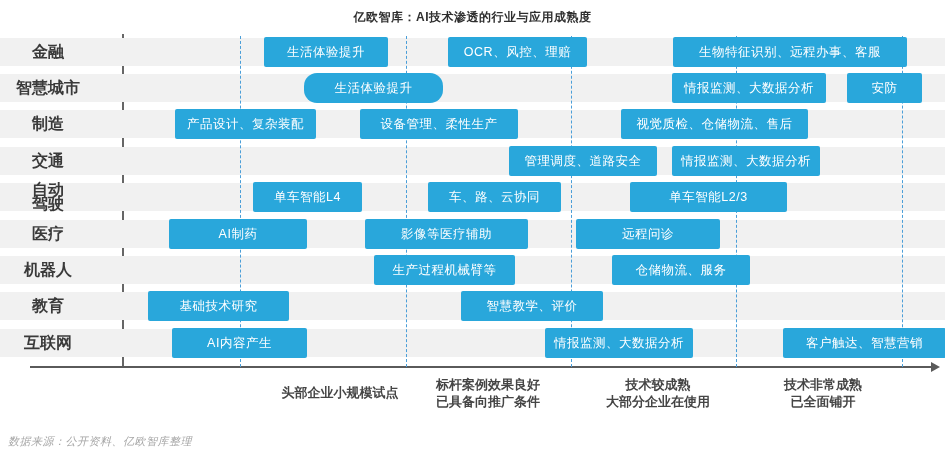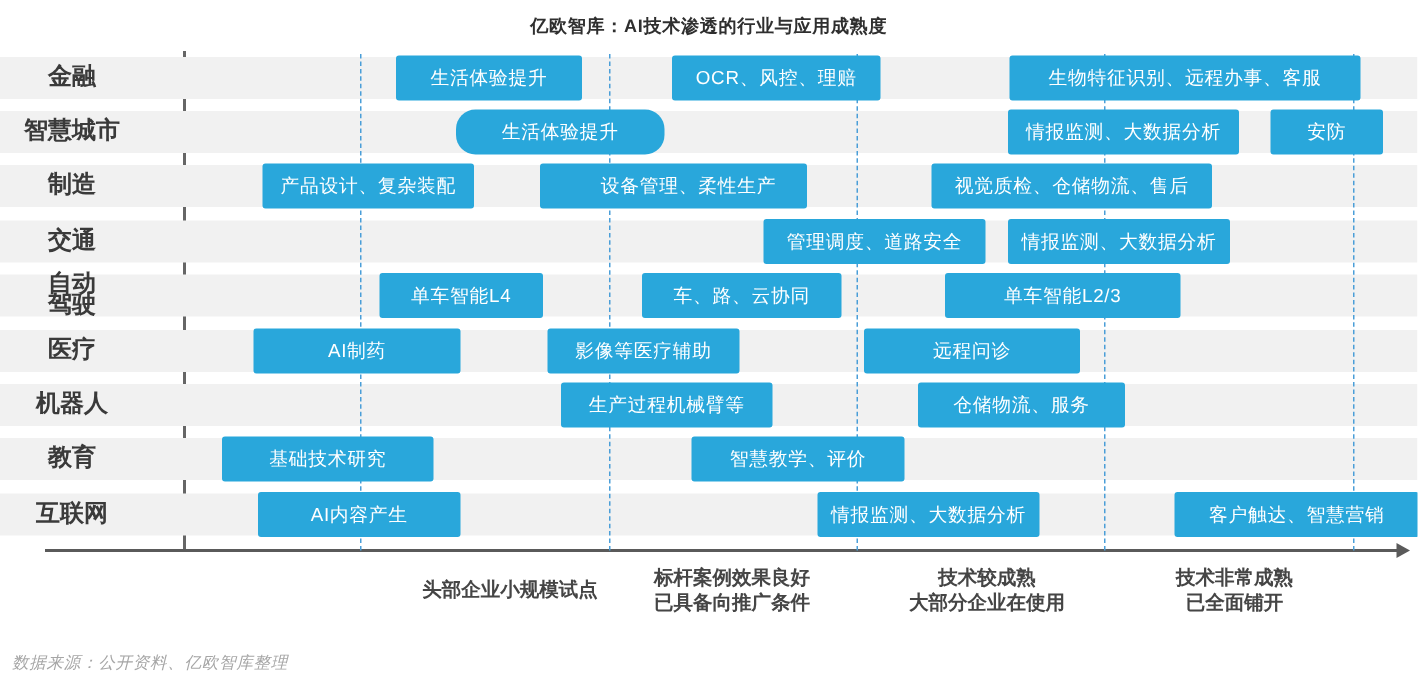--- a/index.html
+++ b/index.html
@@ -79,29 +79,29 @@
       <div class="dash-line" style="left: 571px;"></div>
       <div class="dash-line" style="left: 736px;"></div>
       <div class="dash-line" style="left: 902px;"></div>
       <div class="app-box" style="left: 264px; width: 124px; top: 37px;">生活体验提升</div>
       <div class="app-box" style="left: 448px; width: 139px; top: 37px;">OCR、风控、理赔</div>
       <div class="app-box" style="left: 673px; width: 234px; top: 37px;">生物特征识别、远程办事、客服</div>
       <div class="app-box" style="left: 304px; width: 139px; top: 73px; border-radius: 13px;">生活体验提升</div>
       <div class="app-box" style="left: 672px; width: 154px; top: 73px;">情报监测、大数据分析</div>
       <div class="app-box" style="left: 847px; width: 75px; top: 73px;">安防</div>
       <div class="app-box" style="left: 175px; width: 141px; top: 109px;">产品设计、复杂装配</div>
-      <div class="app-box" style="left: 360px; width: 158px; top: 109px; padding-left: 20px;">设备管理、柔性生产</div>
+      <div class="app-box" style="left: 360px; width: 158px; top: 109px;">设备管理、柔性生产</div>
       <div class="app-box" style="left: 621px; width: 187px; top: 109px;">视觉质检、仓储物流、售后</div>
       <div class="app-box" style="left: 509px; width: 148px; top: 146px;">管理调度、道路安全</div>
       <div class="app-box" style="left: 672px; width: 148px; top: 146px;">情报监测、大数据分析</div>
       <div class="app-box" style="left: 253px; width: 109px; top: 182px;">单车智能L4</div>
       <div class="app-box" style="left: 428px; width: 133px; top: 182px;">车、路、云协同</div>
       <div class="app-box" style="left: 630px; width: 157px; top: 182px;">单车智能L2/3</div>
       <div class="app-box" style="left: 169px; width: 138px; top: 219px;">AI制药</div>
-      <div class="app-box" style="left: 365px; width: 128px; top: 219px;">影像等医疗辅助</div>
+      <div class="app-box" style="left: 365px; width: 163px; top: 219px;">影像等医疗辅助</div>
       <div class="app-box" style="left: 576px; width: 144px; top: 219px;">远程问诊</div>
       <div class="app-box" style="left: 374px; width: 141px; top: 255px;">生产过程机械臂等</div>
       <div class="app-box" style="left: 612px; width: 138px; top: 255px;">仓储物流、服务</div>
       <div class="app-box" style="left: 148px; width: 141px; top: 291px;">基础技术研究</div>
       <div class="app-box" style="left: 461px; width: 142px; top: 291px;">智慧教学、评价</div>
       <div class="app-box" style="left: 172px; width: 135px; top: 328px;">AI内容产生</div>
       <div class="app-box" style="left: 545px; width: 148px; top: 328px;">情报监测、大数据分析</div>
       <div class="app-box" style="left: 783px; width: 163px; top: 328px;">客户触达、智慧营销</div>
       <div class="stage-label single" style="left: 230px;">
         <div>头部企业小规模试点</div>

